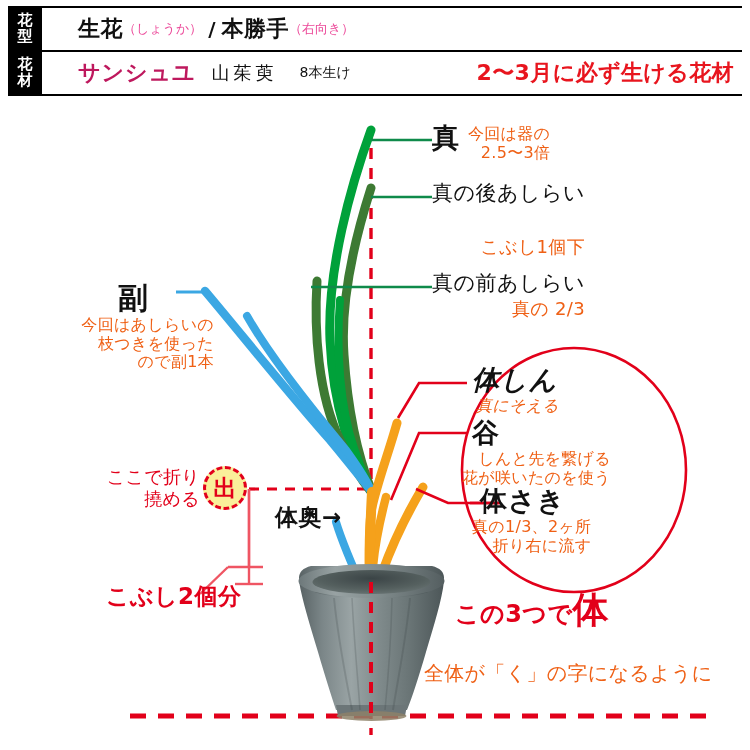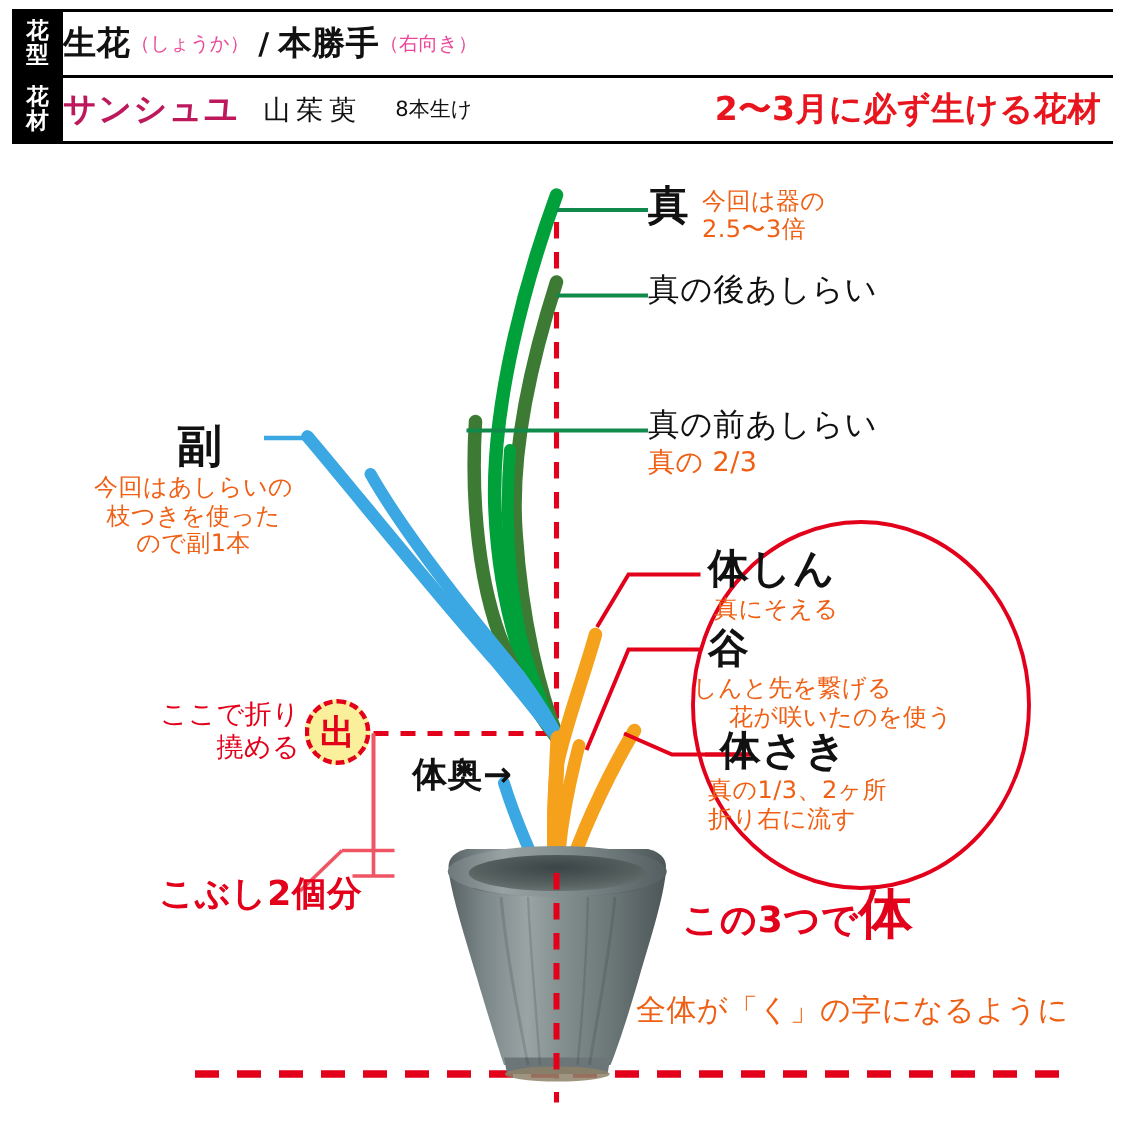--- a/index.html
+++ b/index.html
@@ -18,38 +18,38 @@
   .hdr-row{position:relative;display:flex;align-items:stretch;
            border-top:2px solid #000;border-bottom:2px solid #000;}
   .hdr-row.r1{height:42px;}
   .hdr-row.r2{height:42px;border-top:none;}
   .hdr-tag{
     width:34px;min-width:34px;background:#000;color:#fff;
     display:flex;flex-direction:column;align-items:center;justify-content:center;
     font-size:15px;line-height:1.04;letter-spacing:0;font-weight:600;
   }
   .hdr-tag span{display:block;}
-  .hdr-body{flex:1;display:flex;align-items:center;position:relative;}
+  .hdr-body{flex:1;display:flex;align-items:center;position:relative;margin-left:36px;}
 
   .t-main{font-size:22px;color:#111;font-weight:600;letter-spacing:.5px;}
   .t-sub{font-size:13px;color:#ec4899;font-weight:400;}
   .t-slash{font-size:20px;color:#111;font-weight:600;padding:0 6px;}
   .t-mat{font-size:22px;color:#be185d;font-weight:600;letter-spacing:1px;}
   .t-kanji{font-size:18px;color:#111;font-weight:400;letter-spacing:4px;margin-left:16px;}
   .t-count{font-size:14px;color:#111;margin-left:22px;}
   .t-warn{position:absolute;right:8px;font-size:22px;color:#e8151e;font-weight:600;letter-spacing:.4px;}
 
   
   #canvas{position:absolute;left:0;top:0;width:750px;height:750px;}
 
   
   .lbl{position:absolute;white-space:nowrap;line-height:1.12;}
   .big-k{font-size:27px;color:#111;font-weight:600;letter-spacing:1px;}
   .mid-k{font-size:21px;color:#111;font-weight:500;letter-spacing:.5px;}
-  .or-s{font-size:16px;color:#ef6015;font-weight:500;letter-spacing:.3px;line-height:1.16;}
+  .or-s{font-size:16px;color:#ef6015;font-weight:500;letter-spacing:.3px;line-height:1.16;text-align:right;}
   .rd-s{font-size:18px;color:#e2001a;font-weight:500;letter-spacing:.3px;line-height:1.2;}
   .rd-m{font-size:21px;color:#e2001a;font-weight:600;letter-spacing:.5px;}
 
   .stack{display:flex;flex-direction:column;}
   .row-inline{display:flex;align-items:flex-start;}
 
   
   .badge{
     position:absolute;width:44px;height:44px;border-radius:50%;
     background:#faef9a;border:3px dashed #e2001a;
@@ -229,45 +229,46 @@
   <div class="lbl row-inline" style="left:432px;top:123px;">
     <span class="big-k">真</span>
     <span class="stack" style="margin-left:8px;padding-top:2px;">
       <span class="or-s">今回は器の</span>
       <span class="or-s">2.5〜3倍</span>
     </span>
   </div>
 
   <div class="lbl stack" style="left:432px;top:182px;gap:28px;">
     <span class="mid-k">真の後あしらい</span>
+    <span class="or-s" style="font-size:18px;margin-top:3px;">こぶし1個下</span>
   </div>
 
   <div class="lbl stack" style="left:432px;top:272px;">
     <span class="mid-k">真の前あしらい</span>
     <span class="or-s" style="font-size:18px;margin-top:3px;">真の 2/3</span>
   </div>
 
   <div class="lbl" style="left:118px;top:281px;">
     <span class="big-k" style="font-size:30px;">副</span>
   </div>
   <div class="lbl stack" style="left:44px;top:316px;text-align:center;width:170px;">
     <span class="or-s">今回はあしらいの</span>
     <span class="or-s">枝つきを使った</span>
     <span class="or-s">ので副1本</span>
   </div>
 
-  <div class="lbl stack" style="left:472px;top:365px;">
+  <div class="lbl stack" style="left:472px;top:365px;font-style:italic;">
     <span class="big-k">体しん</span>
     <span class="or-s" style="margin-top:2px;margin-left:4px;">真にそえる</span>
   </div>
 
   <div class="lbl stack" style="left:472px;top:418px;">
     <span class="big-k">谷</span>
     <span class="or-s" style="margin-top:2px;margin-left:-10px;">しんと先を繋げる</span>
-    <span class="or-s" style="margin-left:-10px;padding-left:24px;">花が咲いたのを使う</span>
+    <span class="or-s" style="margin-left:-10px;">花が咲いたのを使う</span>
   </div>
 
   <div class="lbl stack" style="left:480px;top:486px;">
     <span class="big-k">体さき</span>
     <span class="or-s" style="margin-top:2px;margin-left:-8px;">真の1/3、2ヶ所</span>
     <span class="or-s" style="margin-left:-8px;">折り右に流す</span>
   </div>
 
   <div class="lbl stack" style="left:82px;top:466px;text-align:right;width:118px;">
     <span class="rd-s">ここで折り</span>

